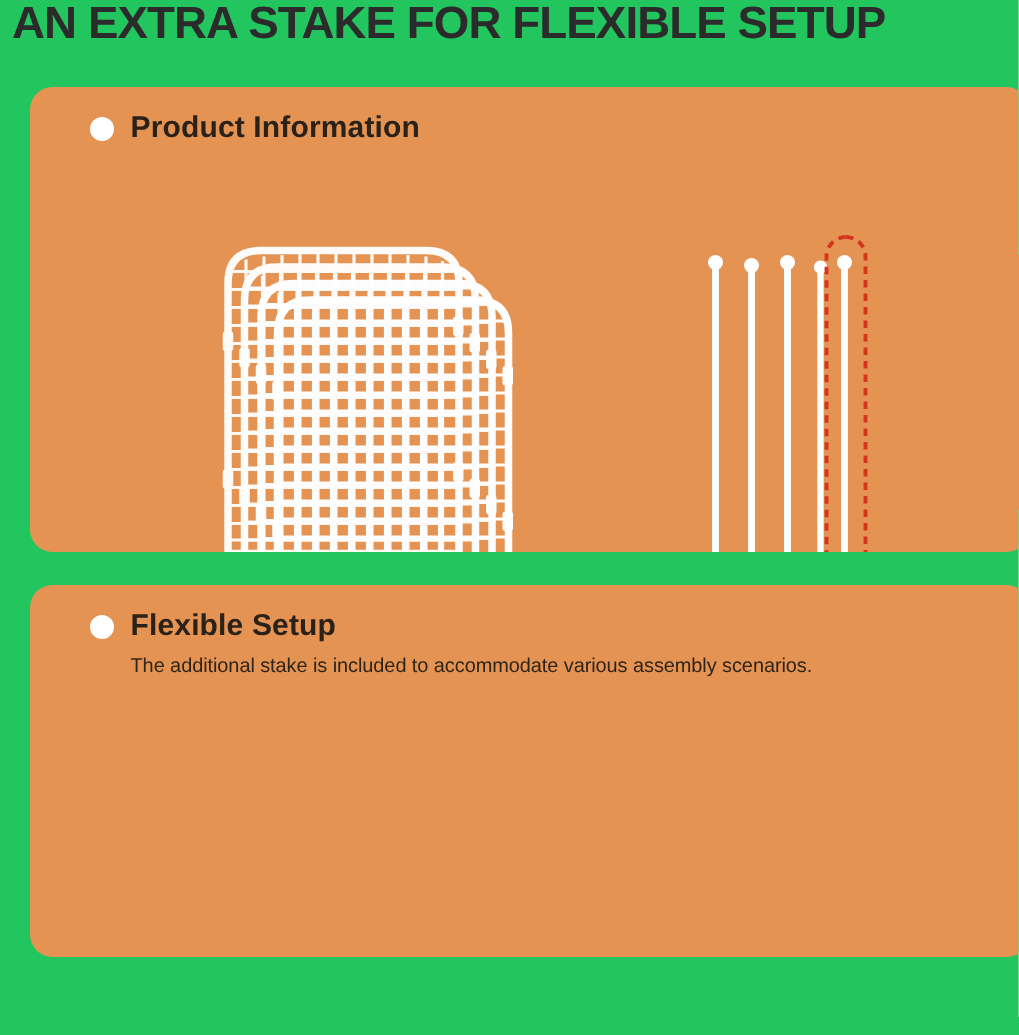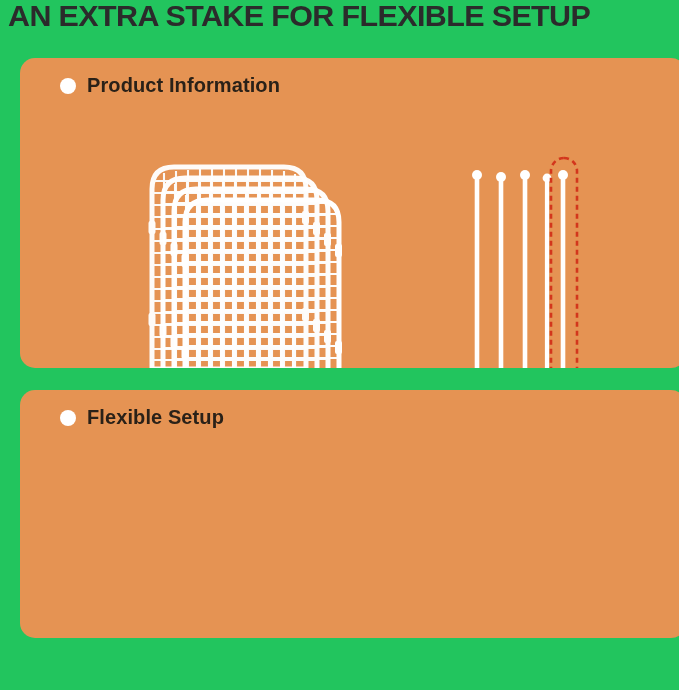--- a/index.html
+++ b/index.html
@@ -162,15 +162,16 @@
       </svg>
     </div>
   </div>
 
   <div class="panel" id="panel-flex">
 
     <div class="panel-head">
       <span class="bullet"></span>
       <span class="panel-title">Flexible Setup</span>
     </div>
+    <div class="panel-sub">The additional stake is included to accommodate various assembly scenarios.</div>
 
   </div>
 </div>
 
 </body></html>

